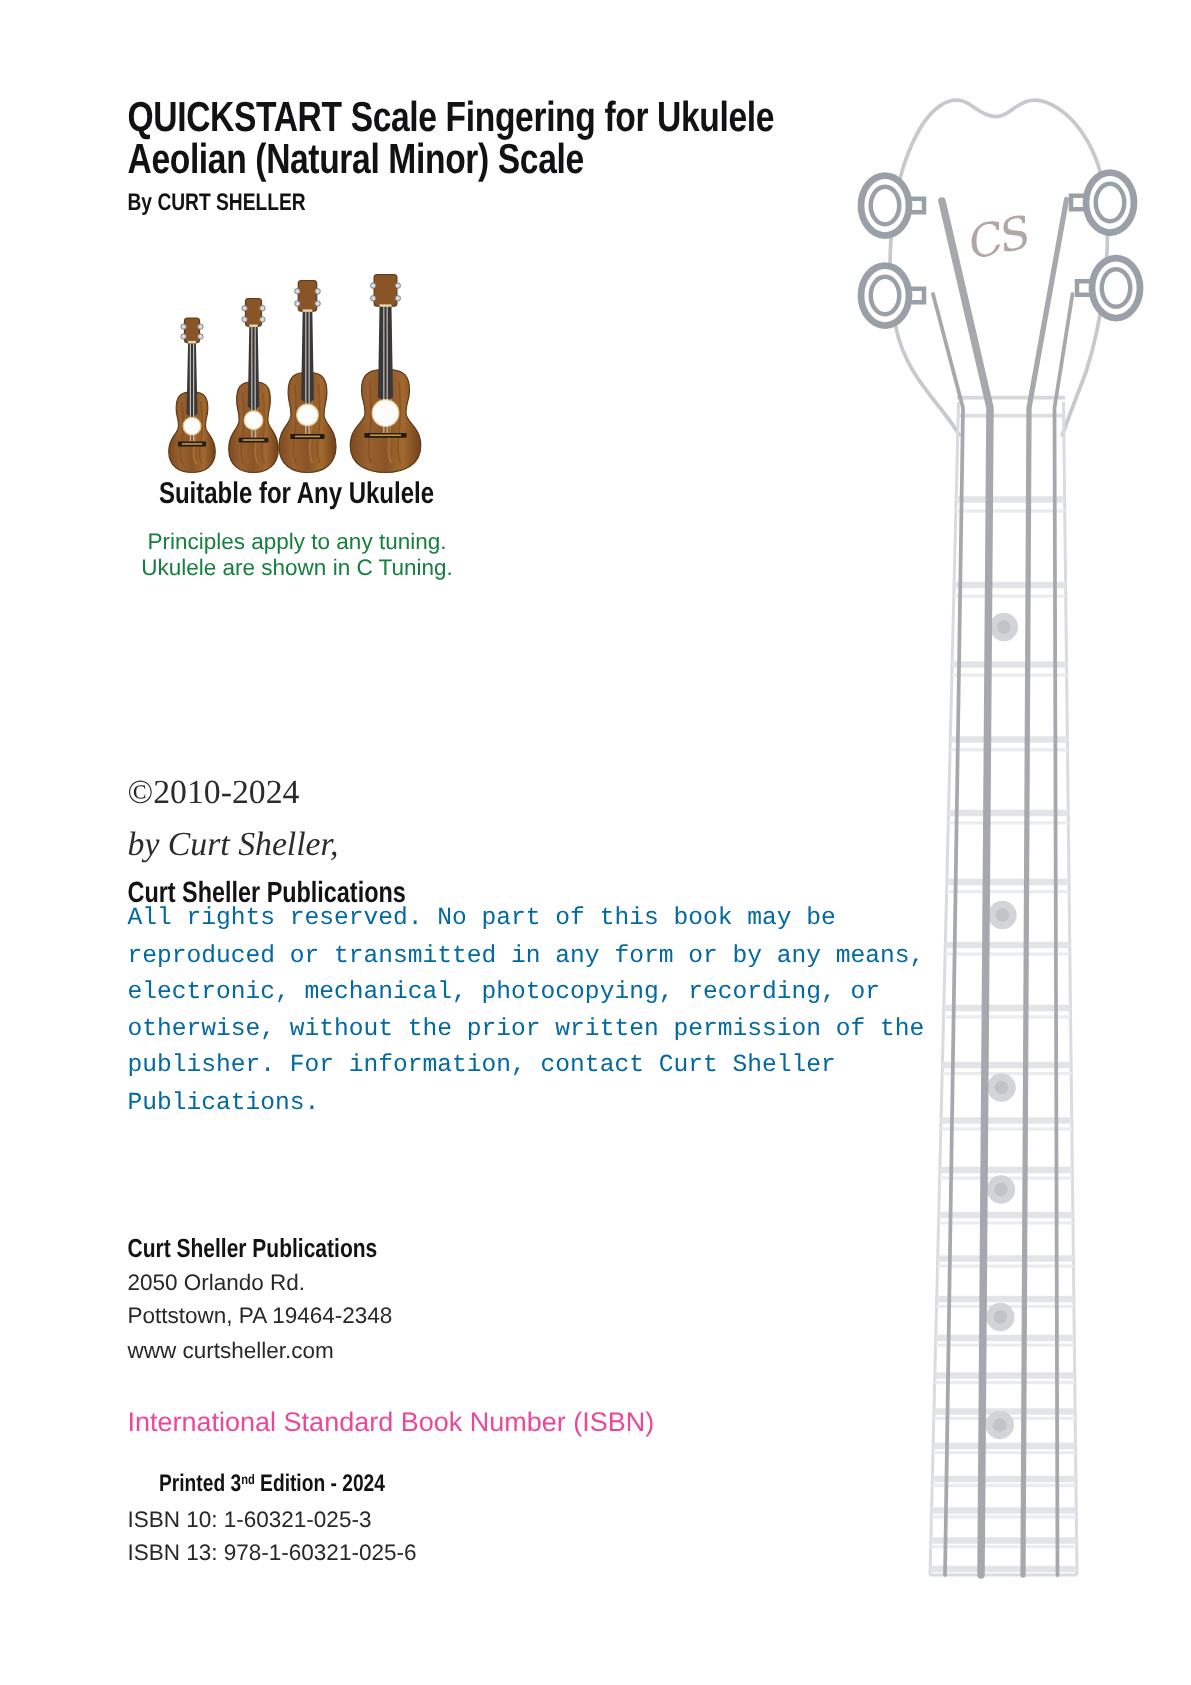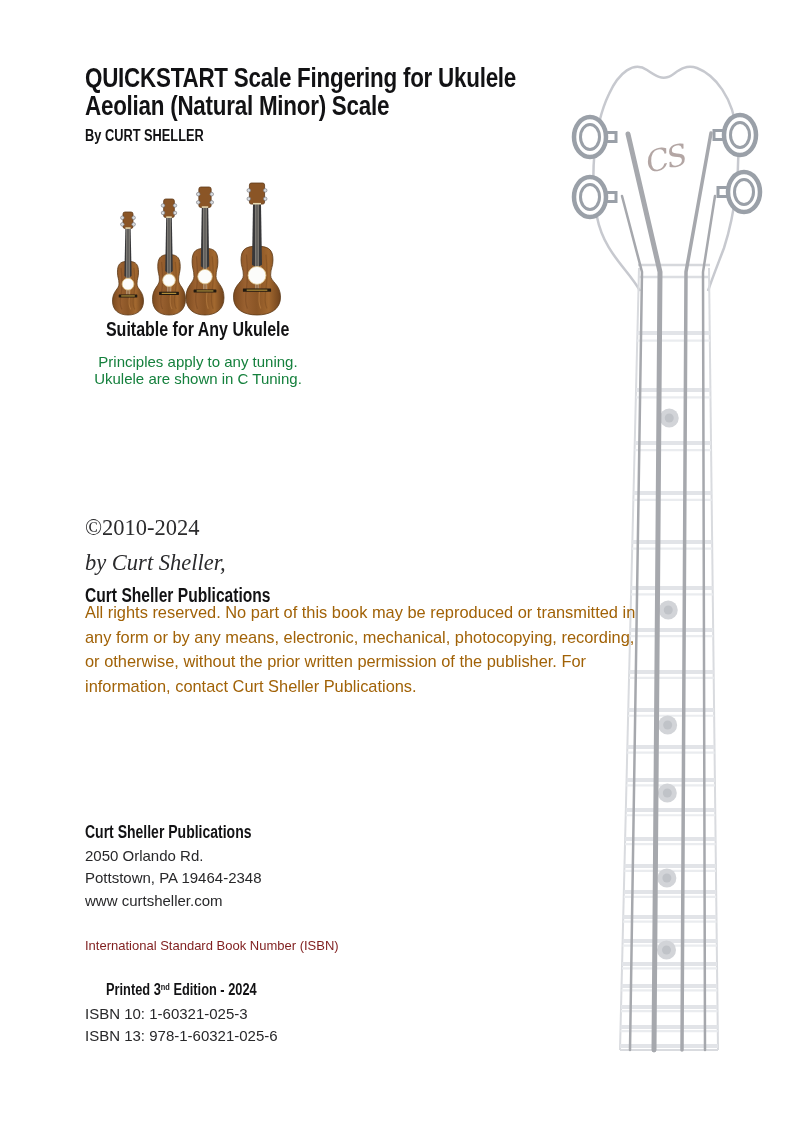--- a/index.html
+++ b/index.html
@@ -31,27 +31,27 @@
   .caption-sub{font-size:15px;line-height:16.5px;color:#15803d;}
   .copyright-line{
     left:85px;top:515px;display:flex;align-items:baseline;gap:9px;
     font-family:"Liberation Serif",serif;font-size:22.5px;color:#2b2b2d;flex-direction:column;
   }
   .copyright-years{font-style:normal;}
   .copyright-by{font-style:italic;}
   .copyright-pub{font-size:19.5px;position:relative;top:-1px;}
   .rights{
     left:85px;top:600px;width:556px;
-    font-family:Liberation Sans, sans-serif;
-    font-size:16.4px;line-height:24.6px;color:#a16207;
+    font-family:Liberation Mono, monospace;
+    font-size:16.4px;line-height:24.6px;color:#0369a1;
   }
   .publisher-block{left:85px;top:819px;}
   .publisher-name{font-size:17.5px;line-height:26px;}
   .addr{font-size:15px;line-height:22.3px;color:#28282a;}
-  .isbn-heading{left:85px;top:938px;font-size:13px;color:#7f1d1d;}
+  .isbn-heading{left:85px;top:938px;font-size:18px;color:#ec4899;}
   .edition-line{left:85px;top:981px;font-size:16px;margin-left:21px;}
   .edition-line sup{font-size:0.58em;vertical-align:0.5em;letter-spacing:0;}
   .isbn-line{font-size:15px;color:#28282a;}
   .isbn10{left:85px;top:1005px;}
   .isbn13{left:85px;top:1027px;}
 </style>
 </head>
 <body>
 
 <div class="page">

